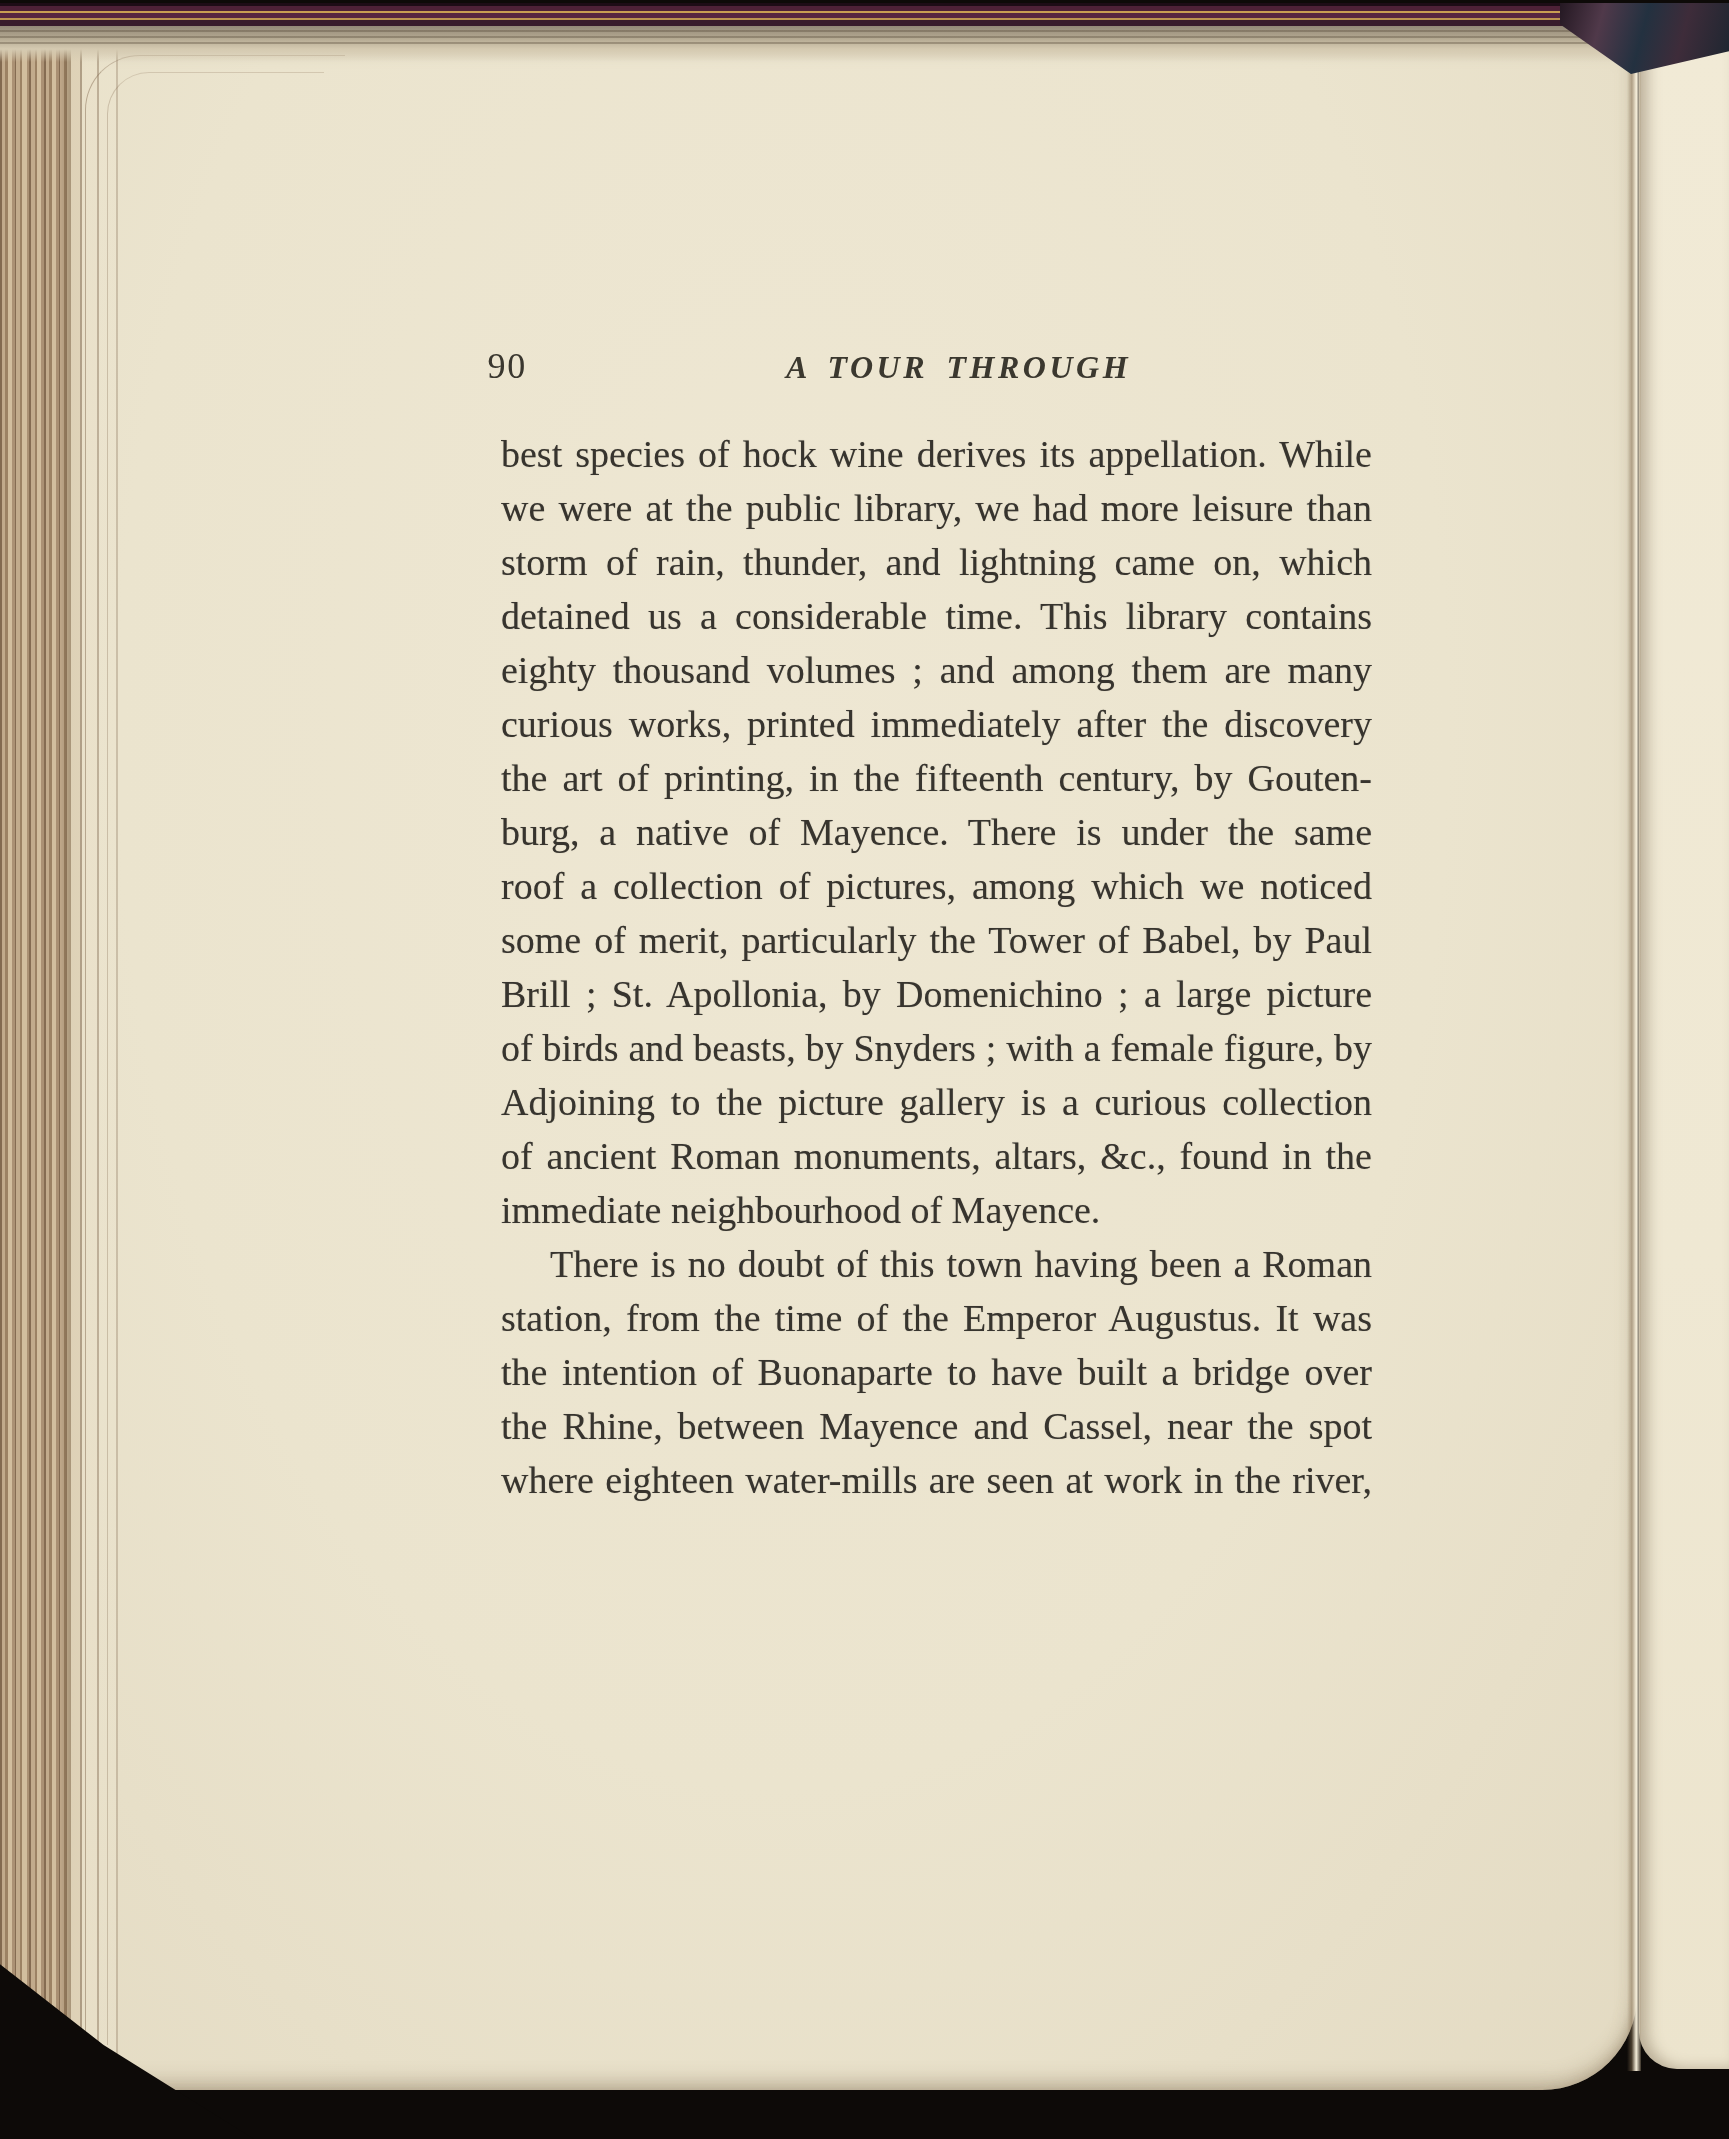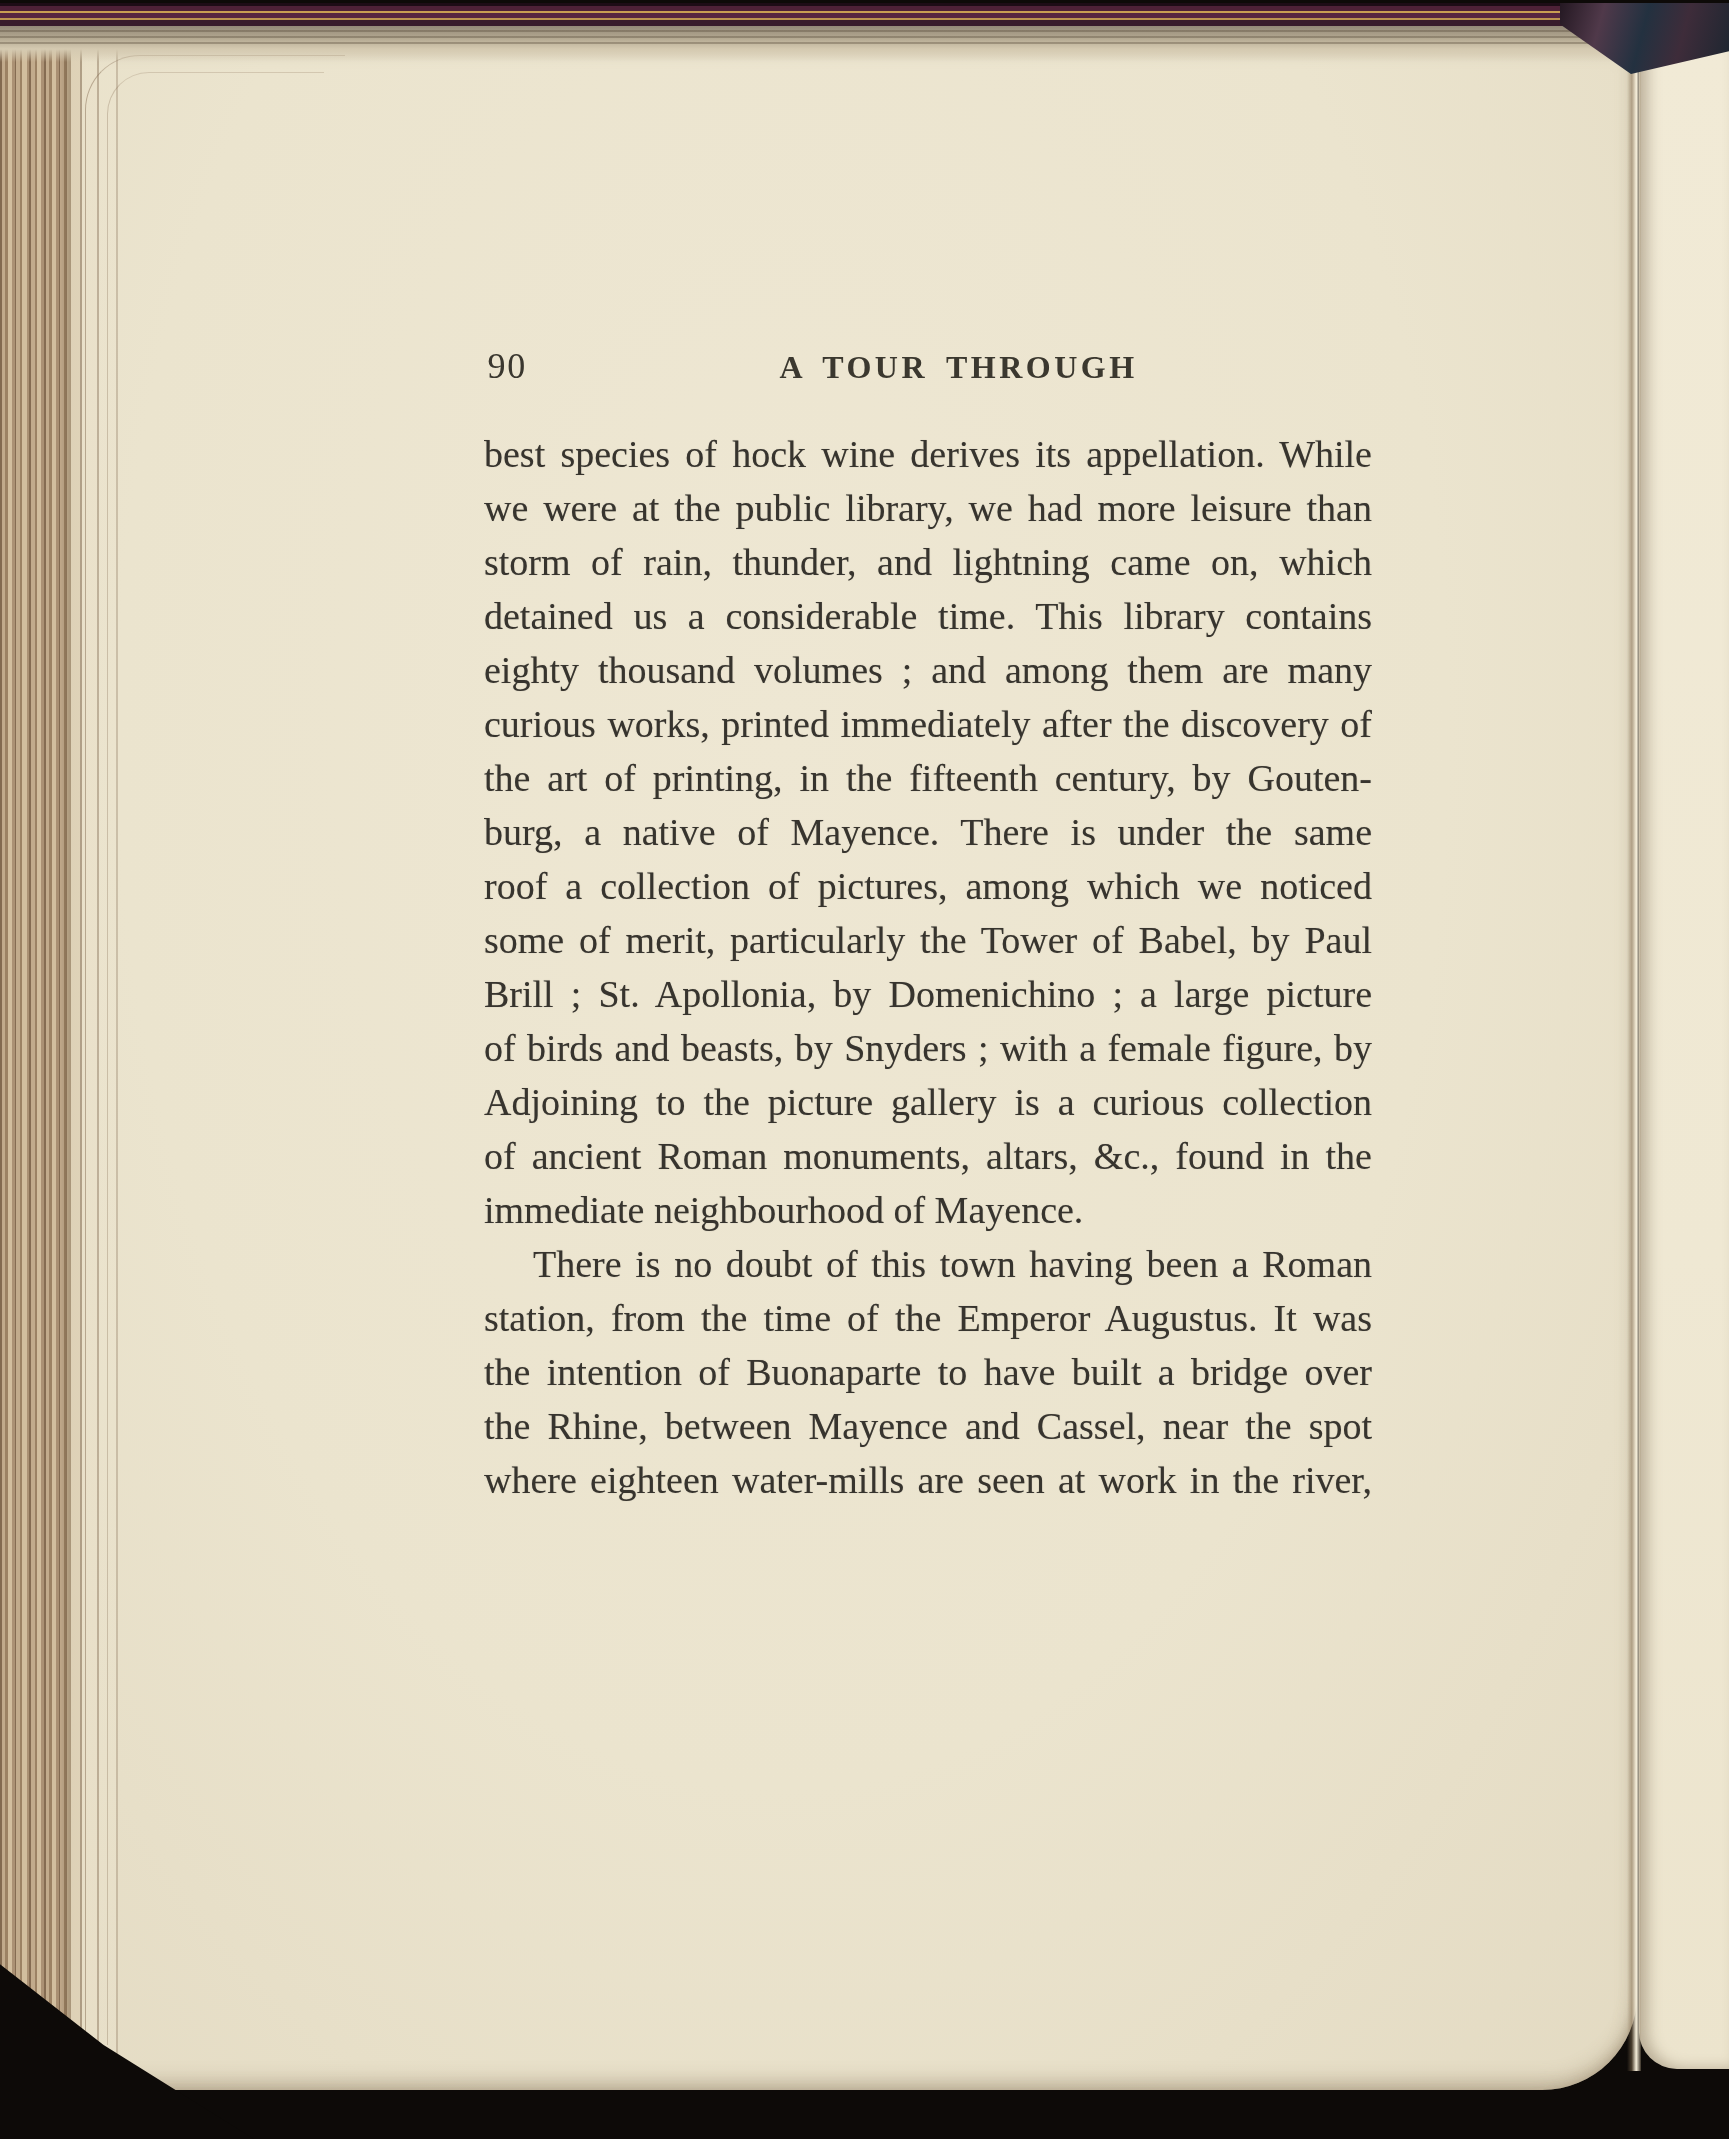--- a/index.html
+++ b/index.html
@@ -124,31 +124,31 @@
   .pageheader{position:relative;height:43px;}
   .pagenum{
     position:absolute;left:3.5px;top:0;
     font-size:36px;line-height:38px;letter-spacing:1.7px;
     color:#3a372f;
   }
   .runtitle{
     position:absolute;left:0;right:0;top:1.7px;text-align:center;
     margin-left:61px;
     font-size:32px;line-height:36px;font-weight:bold;
-    letter-spacing:3.5px;word-spacing:7px;color:#3b382f;
+    letter-spacing:3.5px;word-spacing:7px;color:#3b382f;font-style:italic;
   }
   .bodytext{
     position:absolute;left:0;top:80px;width:888px;
     font-size:38px;color:#37342e;
     text-shadow:0 0 0.9px rgba(55,52,46,.35);
   }
   .line{
     height:54px;line-height:54px;
     text-align:justify;text-align-last:justify;
-    overflow:hidden;white-space:normal;
+    overflow:hidden;white-space:normal;margin-left:17px;
   }
   .line.endp{text-align-last:left;}
   .line.indent{padding-left:49px;box-sizing:border-box;}
 </style>
 </head>
 <body>
 
 <div class="scan">
 
   <div class="next-page"></div>

